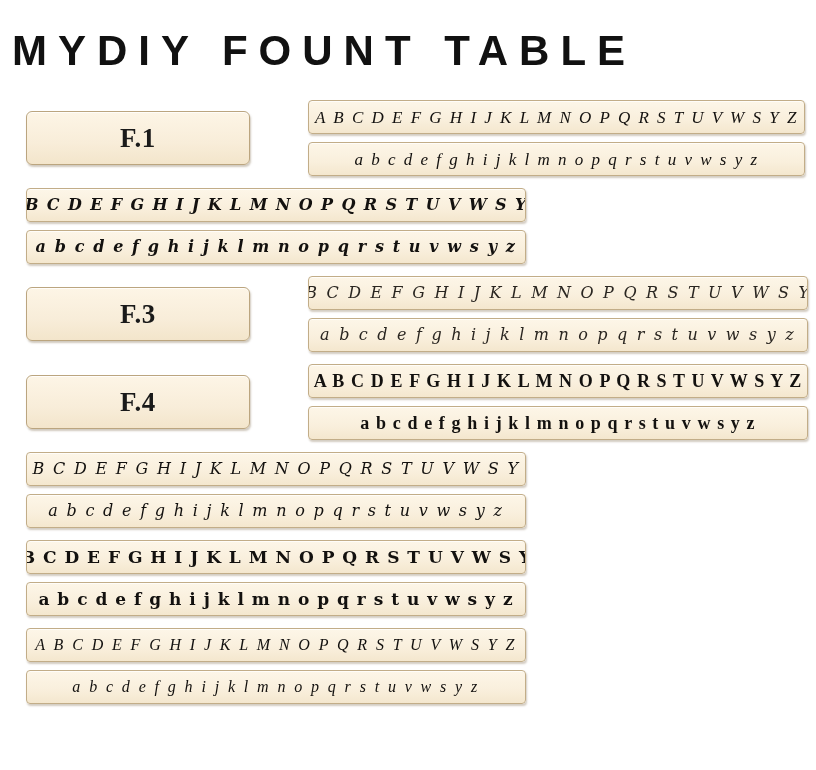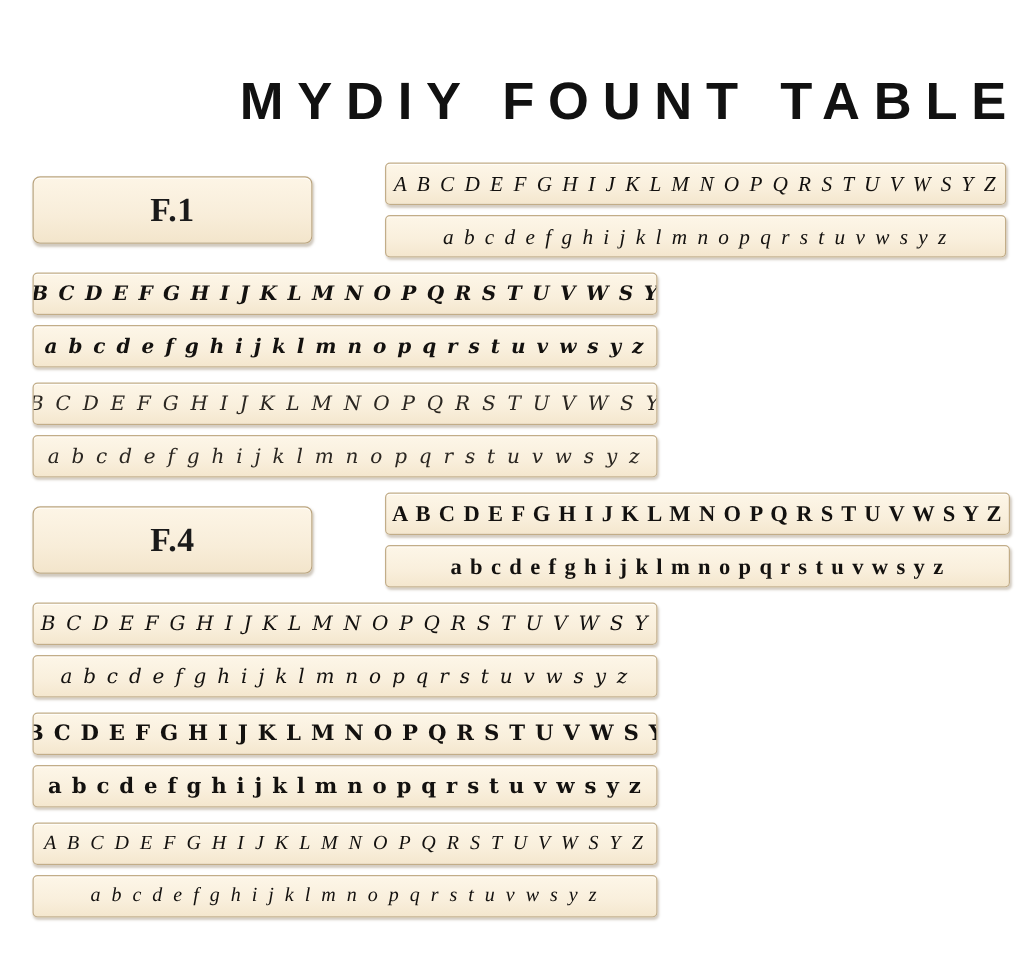--- a/index.html
+++ b/index.html
@@ -9,28 +9,28 @@
   }
   body {
     width: 816px;
     height: 770px;
     font-family: "Liberation Sans", sans-serif;
     overflow: hidden;
     position: relative;
   }
 
   #page-title {
-    text-align: right;
+    text-align: left;
     font-family: "Liberation Sans", sans-serif;
     font-weight: bold;
     font-size: 42px;
     letter-spacing: 11px;
     color: #111111;
     margin: 0;
-    padding-top: 60px;
+    padding-top: 30px;
     padding-left: 12px;
     line-height: 1;
   }
 
   .rows {
     margin-top: 22px;
     padding: 0 20px 0 26px;
     display: flex;
     flex-direction: column;
   }
@@ -127,20 +127,23 @@
       <div class="strip">
         <span class="glyphs upper">A B C D E F G H I J K L M N O P Q R S T U V W S Y Z</span>
       </div>
       <div class="strip">
         <span class="glyphs lower">a b c d e f g h i j k l m n o p q r s t u v w s y z</span>
       </div>
     </div>
   </div>
 
   <div class="row f3">
+    <div class="label-plate">
+      <span class="label-text">F.3</span>
+    </div>
     <div class="strips">
       <div class="strip">
         <span class="glyphs upper">A B C D E F G H I J K L M N O P Q R S T U V W S Y Z</span>
       </div>
       <div class="strip">
         <span class="glyphs lower">a b c d e f g h i j k l m n o p q r s t u v w s y z</span>
       </div>
     </div>
   </div>
 

